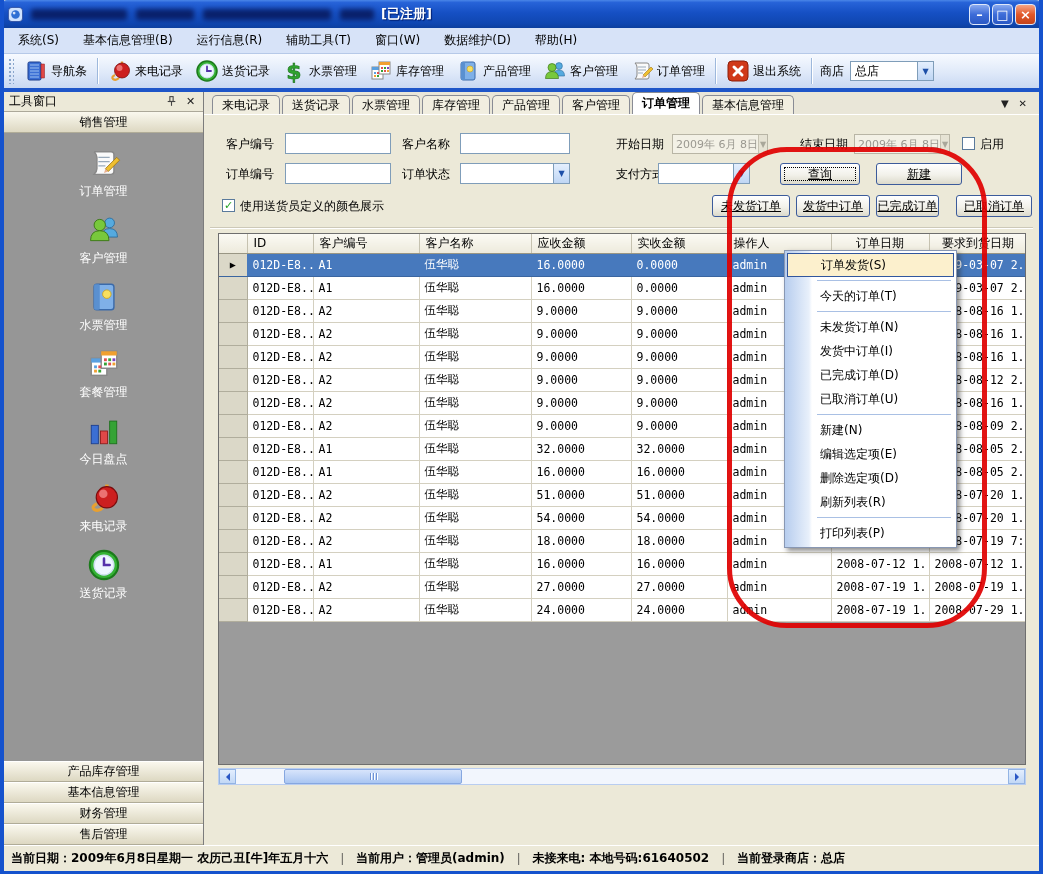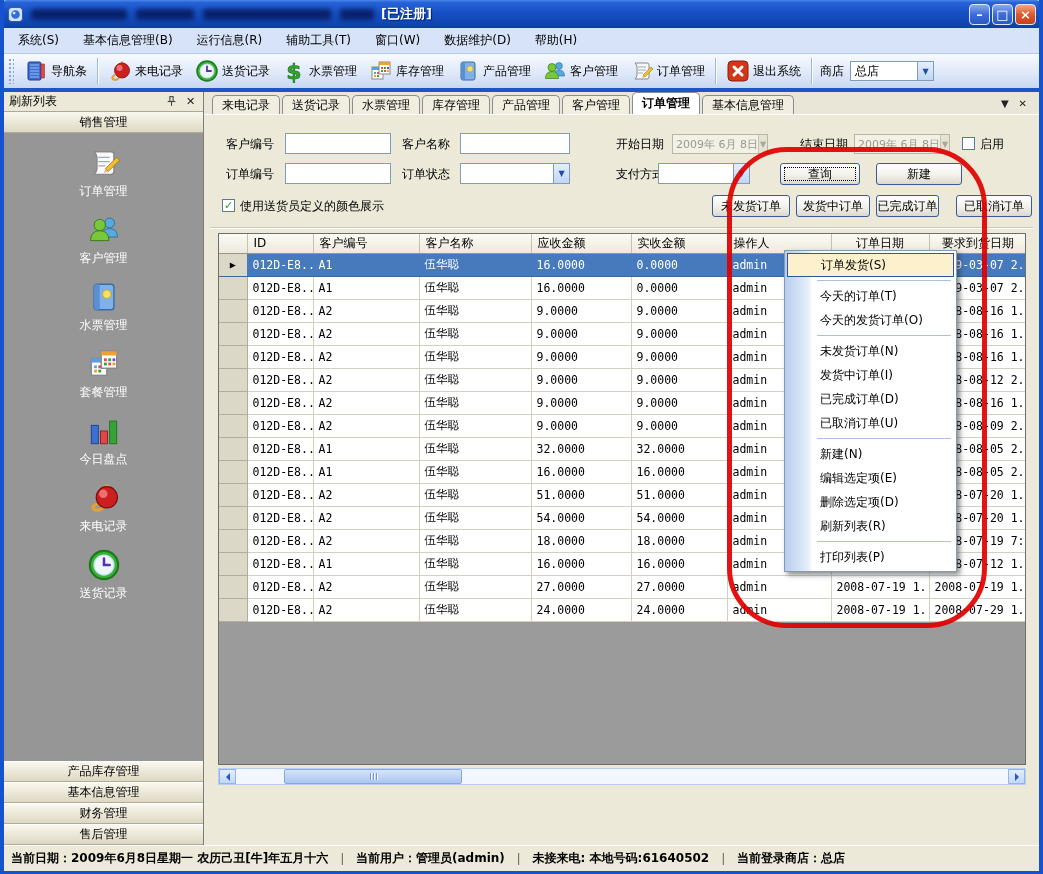--- a/index.html
+++ b/index.html
@@ -89,21 +89,21 @@
   .datefield .dval { flex:1; padding-left:3px; font-size:11px; white-space:nowrap; }
   .datefield .darr { width:15px; height:100%; border-left:1px solid #c5c2b2; background:#e6e3d4;
     color:#a9a79a; font-size:8px; display:flex; align-items:center; justify-content:center; }
   .combo { position:absolute; height:21px; background:#fff; border:1px solid #7f9db9; display:flex; align-items:center; cursor:pointer; }
   .combo .cval { flex:1; }
   .cb { position:absolute; width:13px; height:13px; background:#fff; border:1px solid #5a7a9c;
     font-size:11px; font-weight:bold; color:#21a121; line-height:11px; text-align:center; cursor:pointer; }
   .cb.checked { color:#21a121; }
   .btn { position:absolute; height:22px; border:1px solid #3c5b9b; border-radius:3px; cursor:pointer;
     background:linear-gradient(180deg,#ffffff 0%,#f2f1ea 55%,#dcdacb 100%);
-    display:flex; align-items:center; justify-content:center; font:12px "DejaVu Sans",sans-serif; }
+    display:flex; align-items:center; justify-content:center; font:12px "DejaVu Sans",sans-serif;text-decoration:underline; }
   .btn.default::after { content:""; position:absolute; inset:3px; border:1px dotted #000; }
   .groove { position:absolute; left:6px; right:6px; top:112px; border-top:1px solid #cdc9b8; border-bottom:1px solid #fff; }
 
   
   .grid { position:absolute; left:14px; top:118px; width:808px; height:532px; background:#9b9b9b;
     border:1px solid #6e6e6e; overflow:hidden; }
   .grid-table { border-collapse:collapse; table-layout:fixed; width:808px; }
   .grid-table th { height:19px; font-weight:normal; text-align:left; padding:0 6px; font-size:12px;
     background:linear-gradient(180deg,#fbfaf4,#edeadc); border-right:1px solid #c6c2b0; border-bottom:1px solid #999684;
     white-space:nowrap; overflow:hidden; }
@@ -304,21 +304,21 @@
       <div class="shop-combo">
         <span class="shop-val">总店</span>
         <span class="combo-btn">▼</span>
       </div>
     </div>
 
   <div class="main">
 
     <div class="sidebar">
       <div class="tool-header">
-        <span>刷新列表</span>
+        <span>工具窗口</span>
         <span class="grow"></span>
         <span class="pin-box">
           <svg viewBox="0 0 24 24">
               <rect x="9" y="3" width="6" height="9" fill="none" stroke="#444" stroke-width="2"></rect>
               <line x1="5" y1="12" x2="19" y2="12" stroke="#444" stroke-width="2"></line>
               <line x1="12" y1="12" x2="12" y2="20" stroke="#444" stroke-width="2"></line>
             </svg>
         </span>
         <span class="xs-box">✕</span>
       </div>
@@ -712,21 +712,20 @@
       <span class="sep">｜</span>
       <span class="seg">未接来电: 本地号码:61640502</span>
       <span class="sep">｜</span>
       <span class="seg">当前登录商店：总店</span>
     </div>
 
   <div class="ctx-menu" id="ctxmenu">
       <div class="ctx-item hl">订单发货(S)</div>
       <div class="ctx-sep"></div>
       <div class="ctx-item">今天的订单(T)</div>
-      <div class="ctx-item">今天的发货订单(O)</div>
       <div class="ctx-sep"></div>
       <div class="ctx-item">未发货订单(N)</div>
       <div class="ctx-item">发货中订单(I)</div>
       <div class="ctx-item">已完成订单(D)</div>
       <div class="ctx-item">已取消订单(U)</div>
       <div class="ctx-sep"></div>
       <div class="ctx-item">新建(N)</div>
       <div class="ctx-item">编辑选定项(E)</div>
       <div class="ctx-item">删除选定项(D)</div>
       <div class="ctx-item">刷新列表(R)</div>

